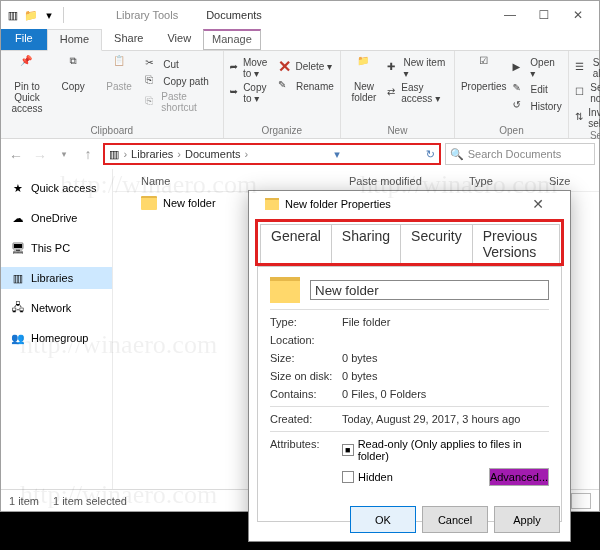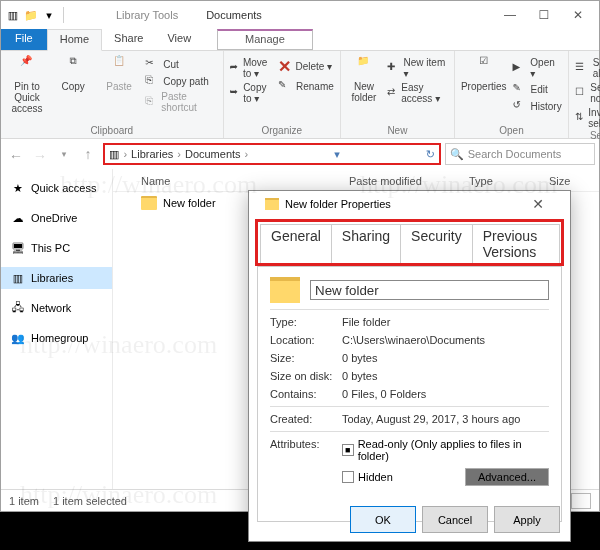--- a/index.html
+++ b/index.html
@@ -10,21 +10,21 @@
 .titlebar .qat-icon { width: 16px; height: 16px; display: inline-flex; align-items: center; justify-content: center; }
 .titlebar .sep { width: 1px; height: 16px; background: #d0d0d0; margin: 0 4px; }
 .titlebar .libtool { color: #888; margin-left: 40px; padding: 2px 8px; }
 .titlebar .curtitle { margin-left: 20px; color: #333; }
 .titlebar .wincontrols { margin-left: auto; display: flex; }
 .titlebar .wincontrols div { width: 34px; height: 22px; display: flex; align-items: center; justify-content: center; color: #555; font-size: 12px; }
 .tabs { height: 22px; display: flex; font-size: 11px; border-bottom: 1px solid #dadada; background: #fff; }
 .tabs .filetab { background: #1979ca; color: #fff; padding: 3px 14px; }
 .tabs .tab { padding: 3px 12px; color: #444; }
 .tabs .tab.active { background: #f5f6f7; border: 1px solid #dadada; border-bottom: 1px solid #f5f6f7; margin-bottom: -1px; }
-.tabs .contextual { border: 1px solid #bdbdbd; border-top: 2px solid #b06ea8; margin-left: 14px; color: #555; padding: 2px 27px; }
+.tabs .contextual { border: 1px solid #bdbdbd; border-top: 2px solid #b06ea8; color: #555; padding: 2px 8px; }
 .ribbon { height: 88px; background: #f5f6f7; display: flex; font-size: 10px; color: #444; border-bottom: 1px solid #dadada; }
 .rgroup { border-right: 1px solid #e0e0e0; padding: 4px 6px 2px 6px; display: flex; flex-direction: column; }
 .rgroup .rbody { flex: 1; display: flex; gap: 6px; align-items: flex-start; }
 .rgroup .rlabel { text-align: center; color: #777; font-size: 10px; padding-top: 1px; }
 .bigbtn { display: flex; flex-direction: column; align-items: center; width: 46px; text-align: center; line-height: 1.1; gap: 2px; }
 .bigbtn .ico { width: 24px; height: 24px; }
 .smallcol { display: flex; flex-direction: column; gap: 3px; margin-top: 2px; }
 .smallbtn { display: flex; align-items: center; gap: 4px; font-size: 10px; }
 .smallbtn .ico { width: 14px; height: 14px; }
 .deleteX { color: #c0392b; font-weight: bold; font-size: 16px; }
@@ -62,21 +62,21 @@
 .dlgtabs .dt.active { background: #fff; position: relative; z-index: 2; }
 .dlgbody { border: 1px solid #ccc; margin: 0 8px 8px 8px; padding: 10px 12px; height: 256px; }
 .dlgrow { display: flex; align-items: center; margin-bottom: 6px; }
 .dlgrow .lbl { width: 72px; color: #333; }
 .dlgrow .val { color: #333; }
 .namebox { flex: 1; height: 20px; border: 1px solid #888; padding: 2px 4px; color: #333; }
 .bigfolder { width: 30px; height: 26px; background: #ffd86b; border-top: 4px solid #e6b84a; margin-right: 10px; }
 .divider { height: 1px; background: #ddd; margin: 6px 0; }
 .cbwrap { display: flex; align-items: center; gap: 4px; }
 .cb { width: 12px; height: 12px; border: 1px solid #888; display: inline-flex; align-items: center; justify-content: center; font-size: 9px; }
-.advbtn { margin-left: auto; padding: 2px 12px; border: 1px solid #adadad; background: #737373; font-size: 11px; }
+.advbtn { margin-left: auto; padding: 2px 0; border: 1px solid #adadad; background: #a21caf; font-size: 11px; }
 .dlgbtns { position: absolute; bottom: 8px; right: 10px; display: flex; gap: 6px; }
 .dlgbtns button { width: 66px; height: 27px; font-size: 11px; border: 1px solid #adadad; background: #e1e1e1; }
 .dlgbtns button.primary { border: 1px solid #0078d7; background: #e5f1fb; }
 
 
 .wm { position: absolute; color: rgba(0,0,0,0.06); font-size: 26px; font-family: Georgia, serif; white-space: nowrap; pointer-events: none; }
 </style>
 </head>
 <body>
 
@@ -328,21 +328,20 @@
       <span class="bigfolder"></span>
       <input class="namebox" value="New folder" style="">
     </div>
     <div class="divider"></div>
     <div class="dlgrow">
         <span class="lbl">Type:</span>
         <span class="val">File folder</span>
       </div>
     <div class="dlgrow">
         <span class="lbl">Location:</span>
-        <span class="val">C:\Users\winaero\Documents</span>
       </div>
     <div class="dlgrow">
         <span class="lbl">Size:</span>
         <span class="val">0 bytes</span>
       </div>
     <div class="dlgrow">
         <span class="lbl">Size on disk:</span>
         <span class="val">0 bytes</span>
       </div>
     <div class="dlgrow">

